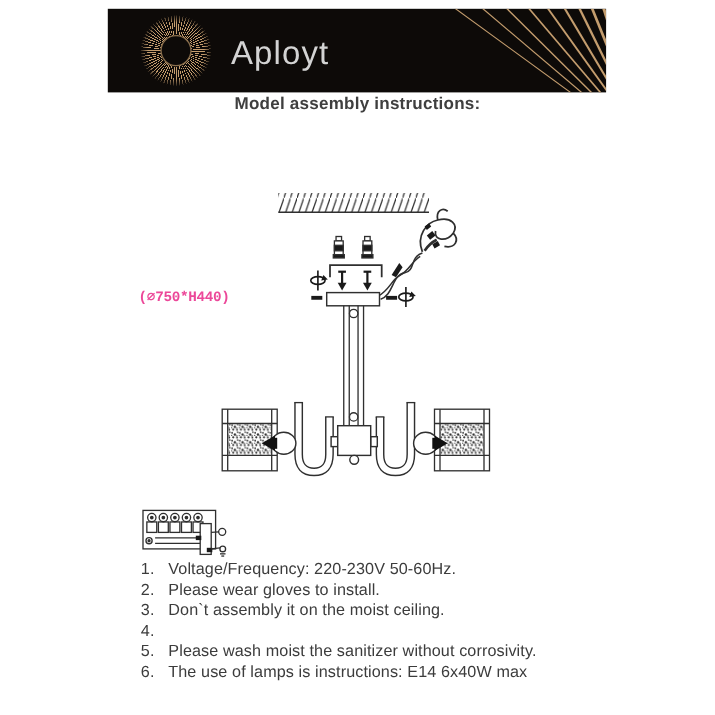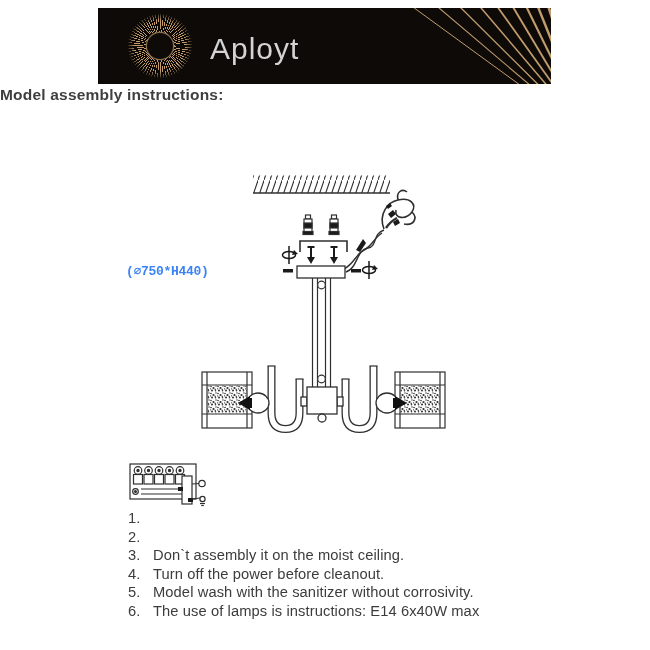--- a/index.html
+++ b/index.html
@@ -12,27 +12,27 @@
     background:
       radial-gradient(circle, rgba(13,10,8,0) 0 56%, #0d0a08 74%),
       repeating-conic-gradient(#c49d6e 0deg 1.7deg, rgba(13,10,8,0) 1.7deg 5.4deg);}
   .starburst::after{content:"";position:absolute;inset:19px;border-radius:50%;background:#0d0a08;
       box-shadow:0 0 0 1.2px #8a6f4d;}
   .wordmark{position:absolute;left:112px;top:24px;font-size:30px;font-weight:400;color:#d3d3d3;
       letter-spacing:1px;}
   .banner svg{position:absolute;left:0;top:0;}
 
   
-  .title-block{position:absolute;left:0;top:86px;width:650px;text-align:left;color:#3f3f3f;}
+  .title-block{position:absolute;left:0;top:86px;width:650px;text-align:center;color:#3f3f3f;}
   .title-line{font-size:15.5px;font-weight:600;line-height:18.5px;letter-spacing:0.2px;}
 
   
   .diagram{position:absolute;left:0;top:0;width:650px;height:650px;}
   .dim-label{position:absolute;left:126px;top:263px;font-family:"Liberation Mono",monospace;
-      font-weight:700;font-size:13px;color:#3b82f6;letter-spacing:-0.3px;}
+      font-weight:700;font-size:13px;color:#ec4899;letter-spacing:-0.3px;}
 
   
   .instructions{position:absolute;left:128px;top:509px;width:440px;}
   .instructions ol{list-style:none;margin:0;padding:0;}
   .instructions li{display:flex;font-size:14.7px;line-height:18.6px;font-weight:500;
       color:#3c3c3c;letter-spacing:0.1px;}
   .instructions .num{width:25px;flex:none;}
 </style>
 </head>
 <body>
@@ -236,35 +236,36 @@
       <circle cx="202.5" cy="499" r="2.6"></circle>
       <line x1="200" y1="503.5" x2="205" y2="503.5"></line>
       <line x1="201.2" y1="505.5" x2="203.8" y2="505.5"></line>
     </g>
   </svg>
 
   <div class="instructions">
     <ol>
       <li>
         <span class="num">1.</span>
+        <span>Voltage/Frequency: 220-230V 50-60Hz.</span>
       </li>
       <li>
         <span class="num">2.</span>
+        <span>Please wear gloves to install.</span>
       </li>
       <li>
         <span class="num">3.</span>
         <span>Don`t assembly it on the moist ceiling.</span>
       </li>
       <li>
         <span class="num">4.</span>
-        <span>Turn off the power before cleanout.</span>
       </li>
       <li>
         <span class="num">5.</span>
-        <span>Model wash with the sanitizer without corrosivity.</span>
+        <span>Please wash moist the sanitizer without corrosivity.</span>
       </li>
       <li>
         <span class="num">6.</span>
         <span>The use of lamps is instructions: E14 6x40W max</span>
       </li>
     </ol>
   </div>
 
 </div>
 

